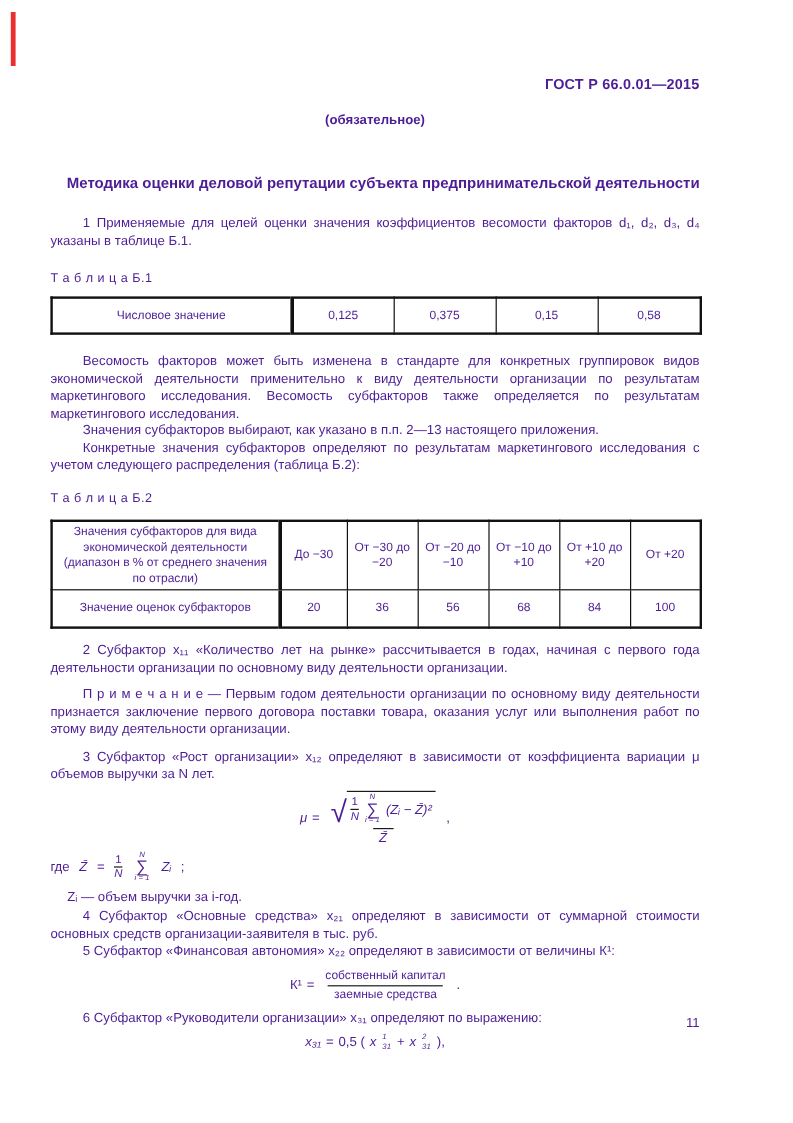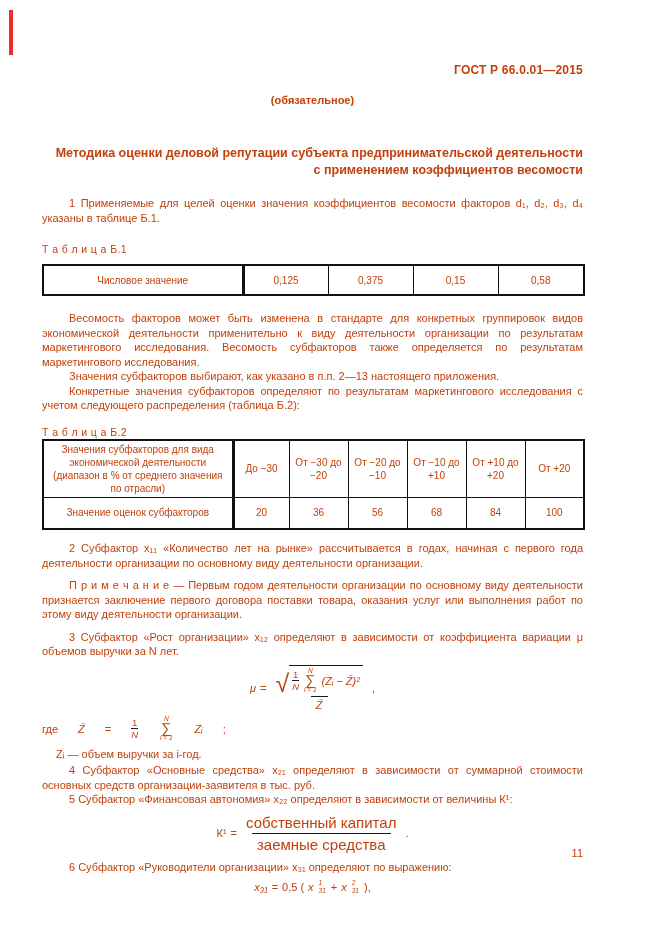--- a/index.html
+++ b/index.html
@@ -1,37 +1,37 @@
 <!DOCTYPE html>
 <html><head>
 <meta charset="utf-8">
 <style>
   html,body{margin:0;padding:0;background:#ffffff;}
   .page{
     position:relative;width:661px;height:936px;background:#ffffff;overflow:hidden;
-    font-family:"Liberation Sans","DejaVu Sans",sans-serif;color:#c2410c;
+    font-family:"Liberation Sans","DejaVu Sans",sans-serif;color:#4c1d95;
   }
   .red-mark{position:absolute;left:9px;top:10px;width:4px;height:45px;background:#e8312e;}
   .content{position:absolute;left:42px;top:0;width:541px;}
   .doc-number{margin-top:63px;text-align:right;font-weight:bold;font-size:12px;letter-spacing:.2px;}
   .appendix{margin-top:15px;text-align:center;font-weight:bold;font-size:11px;line-height:17px;}
   .main-title{margin-top:36px;text-align:right;font-weight:bold;font-size:12.5px;line-height:17px;}
   p.p{margin:0;font-size:11px;line-height:14.5px;text-align:justify;text-indent:27px;}
   p.noind{text-indent:0;}
   .note{font-size:10px;line-height:13.5px;}
   .tbl-caption{font-size:10.5px;letter-spacing:.4px;}
   table.gost{border-collapse:collapse;table-layout:fixed;width:541px;font-size:10px;}
   table.gost td{border:1px solid #111;text-align:center;vertical-align:middle;padding:2px 3px;line-height:13px;}
   table.gost{border:2px solid #111;}
   table.gost td.lead{border-right:3px solid #111;}
   .var{font-style:italic;}
   .it{font-style:italic;}
   
   .formula{display:flex;justify-content:center;align-items:center;font-size:11px;column-gap:4px;}
-  .inline-formula{display:flex;align-items:center;font-size:11px;column-gap:20px;}
+  .inline-formula{display:flex;align-items:center;font-size:11px;column-gap:8px;}
   .frac{display:inline-flex;flex-direction:column;align-items:center;}
   .frac .num{padding:0 5px 2px;}
   .frac .den{border-top:1px solid #1b1b1b;padding:2px 5px 0;}
   .sfrac{display:inline-flex;flex-direction:column;align-items:center;font-size:9.5px;line-height:9.5px;}
   .sfrac .sden{border-top:1px solid #1b1b1b;padding-top:1px;}
   .sigma{display:inline-flex;flex-direction:column;align-items:center;margin:0 2px;}
   .sigma .lim{font-size:6.5px;line-height:6.5px;font-style:italic;}
   .sigma .sym{font-size:14px;line-height:13px;}
   .sqrt{display:inline-flex;align-items:flex-end;}
   .sqrt .rad{font-size:25px;line-height:22px;font-style:normal;}
@@ -48,21 +48,20 @@
   <div class="content">
 
     <div class="doc-number">ГОСТ Р 66.0.01—2015</div>
 
     <div class="appendix">
       <div>(обязательное)</div>
     </div>
 
     <div class="main-title">
       <div>Методика оценки деловой репутации субъекта предпринимательской деятельности</div>
-      <div>с применением коэффициентов весомости</div>
     </div>
 
     <p class="p" style="margin-top:17px">1  Применяемые для целей оценки значения коэффициентов весомости факторов d₁, d₂, d₃, d₄ указаны в таблице Б.1.</p>
 
     <div class="tbl-caption" style="margin-top:18px">Т а б л и ц а  Б.1</div>
 
     <table class="gost" style="margin-top:9px">
       <colgroup>
           <col style="width:200px">
           <col style="width:85px">
@@ -80,21 +79,21 @@
       </tr>
     </tbody>
       </table>
 
     <p class="p" style="margin-top:15px">Весомость факторов может быть изменена в стандарте для конкретных группировок видов экономической деятельности применительно к виду деятельности организации по результатам маркетингового исследования. Весомость субфакторов также определяется по результатам маркетингового исследования.</p>
     <p class="p">Значения субфакторов выбирают, как указано в п.п. 2—13 настоящего приложения.</p>
     <p class="p">Конкретные значения субфакторов определяют по результатам маркетингового исследования с учетом следующего распределения (таблица Б.2):</p>
 
     <div class="tbl-caption" style="margin-top:13px">Т а б л и ц а  Б.2</div>
 
-    <table class="gost" style="margin-top:1px">
+    <table class="gost" style="margin-top:12px">
       <colgroup>
           <col style="width:190px">
           <col style="width:56px">
           <col style="width:59px">
           <col style="width:59px">
           <col style="width:59px">
           <col style="width:59px">
           <col style="width:59px">
         </colgroup>
       <tbody>
@@ -167,21 +166,21 @@
     </div>
 
     <p class="p noind" style="margin-top:5px;margin-left:14px">Zᵢ — объем выручки за i-год.</p>
 
     <p class="p" style="margin-top:2px">4  Субфактор «Основные средства» x₂₁ определяют в зависимости от суммарной стоимости основных средств организации-заявителя в тыс. руб.</p>
     <p class="p">5  Субфактор «Финансовая автономия» x₂₂ определяют в зависимости от величины К¹:</p>
 
     <div class="formula" style="margin-top:7px">
       <span>К¹</span>
       <span>=</span>
-      <span class="frac" style="font-size:15px">
+      <span class="frac" style="font-size:10px">
         <span class="num">собственный капитал</span>
         <span class="den">заемные средства</span>
       </span>
         <span>.</span>
     </div>
 
     <p class="p" style="margin-top:7px">6  Субфактор «Руководители организации» x₃₁ определяют по выражению:</p>
 
     <div class="formula" style="margin-top:6px">
       <span class="it">x₃₁</span>

